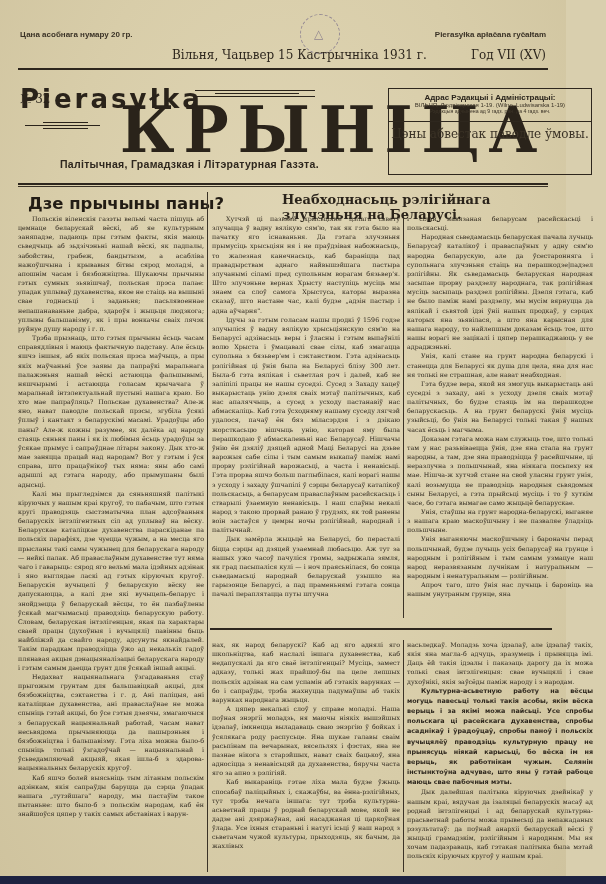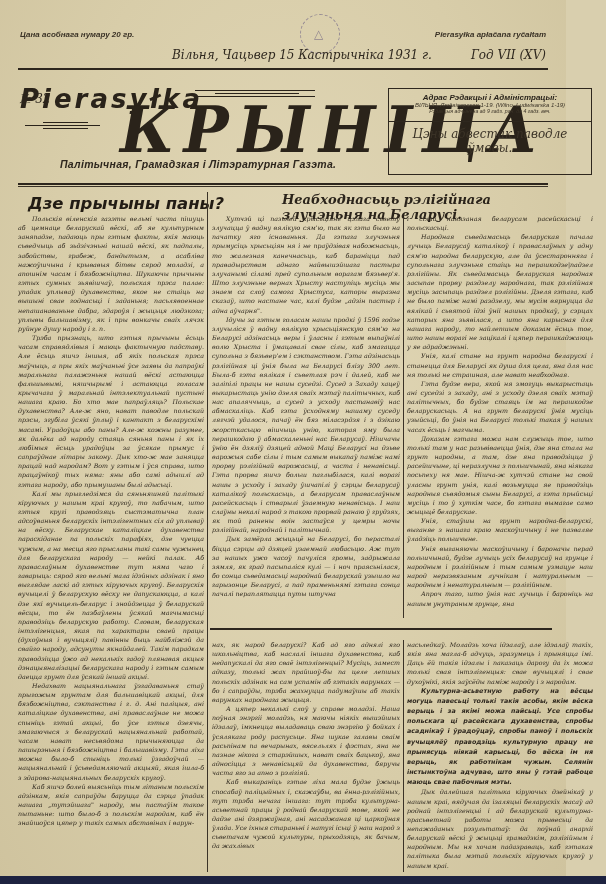--- a/index.html
+++ b/index.html
@@ -6,21 +6,20 @@
   html, body { width: 606px; height: 884px; overflow: hidden; }
   body {
     background: #d9cfae;
     font-family: "DejaVu Serif", serif;
     color: #2a241c;
     position: relative;
   }
   .page {
     position: absolute; left: 0; top: 0; width: 566px; height: 884px;
     background: radial-gradient(ellipse at 50% 40%, #e2d8b8 0%, #d8cda9 60%, #cfc39e 100%);
-    font-style: italic;
   }
   .bottom-bar { position:absolute; left:0; top:876px; width:606px; height:8px; background:#1d2240; }
 
   .topline { position:absolute; top:30px; left:20px; right:20px; height:12px; font-family:"Liberation Sans",sans-serif; font-size:8px; font-weight:bold; color:#3a3226; }
   .topline .left { position:absolute; left:0; top:0; }
   .topline .right { position:absolute; right:0; top:0; }
 
   .dateline { position:absolute; top:48px; left:20px; right:20px; height:18px; font-family:"DejaVu Serif",serif; font-size:12px; color:#2e271e; }
   .dateline .num { position:absolute; left:0; top:0;margin-top:44px; }
   .dateline .date { position:absolute; left:152px; top:0; }

